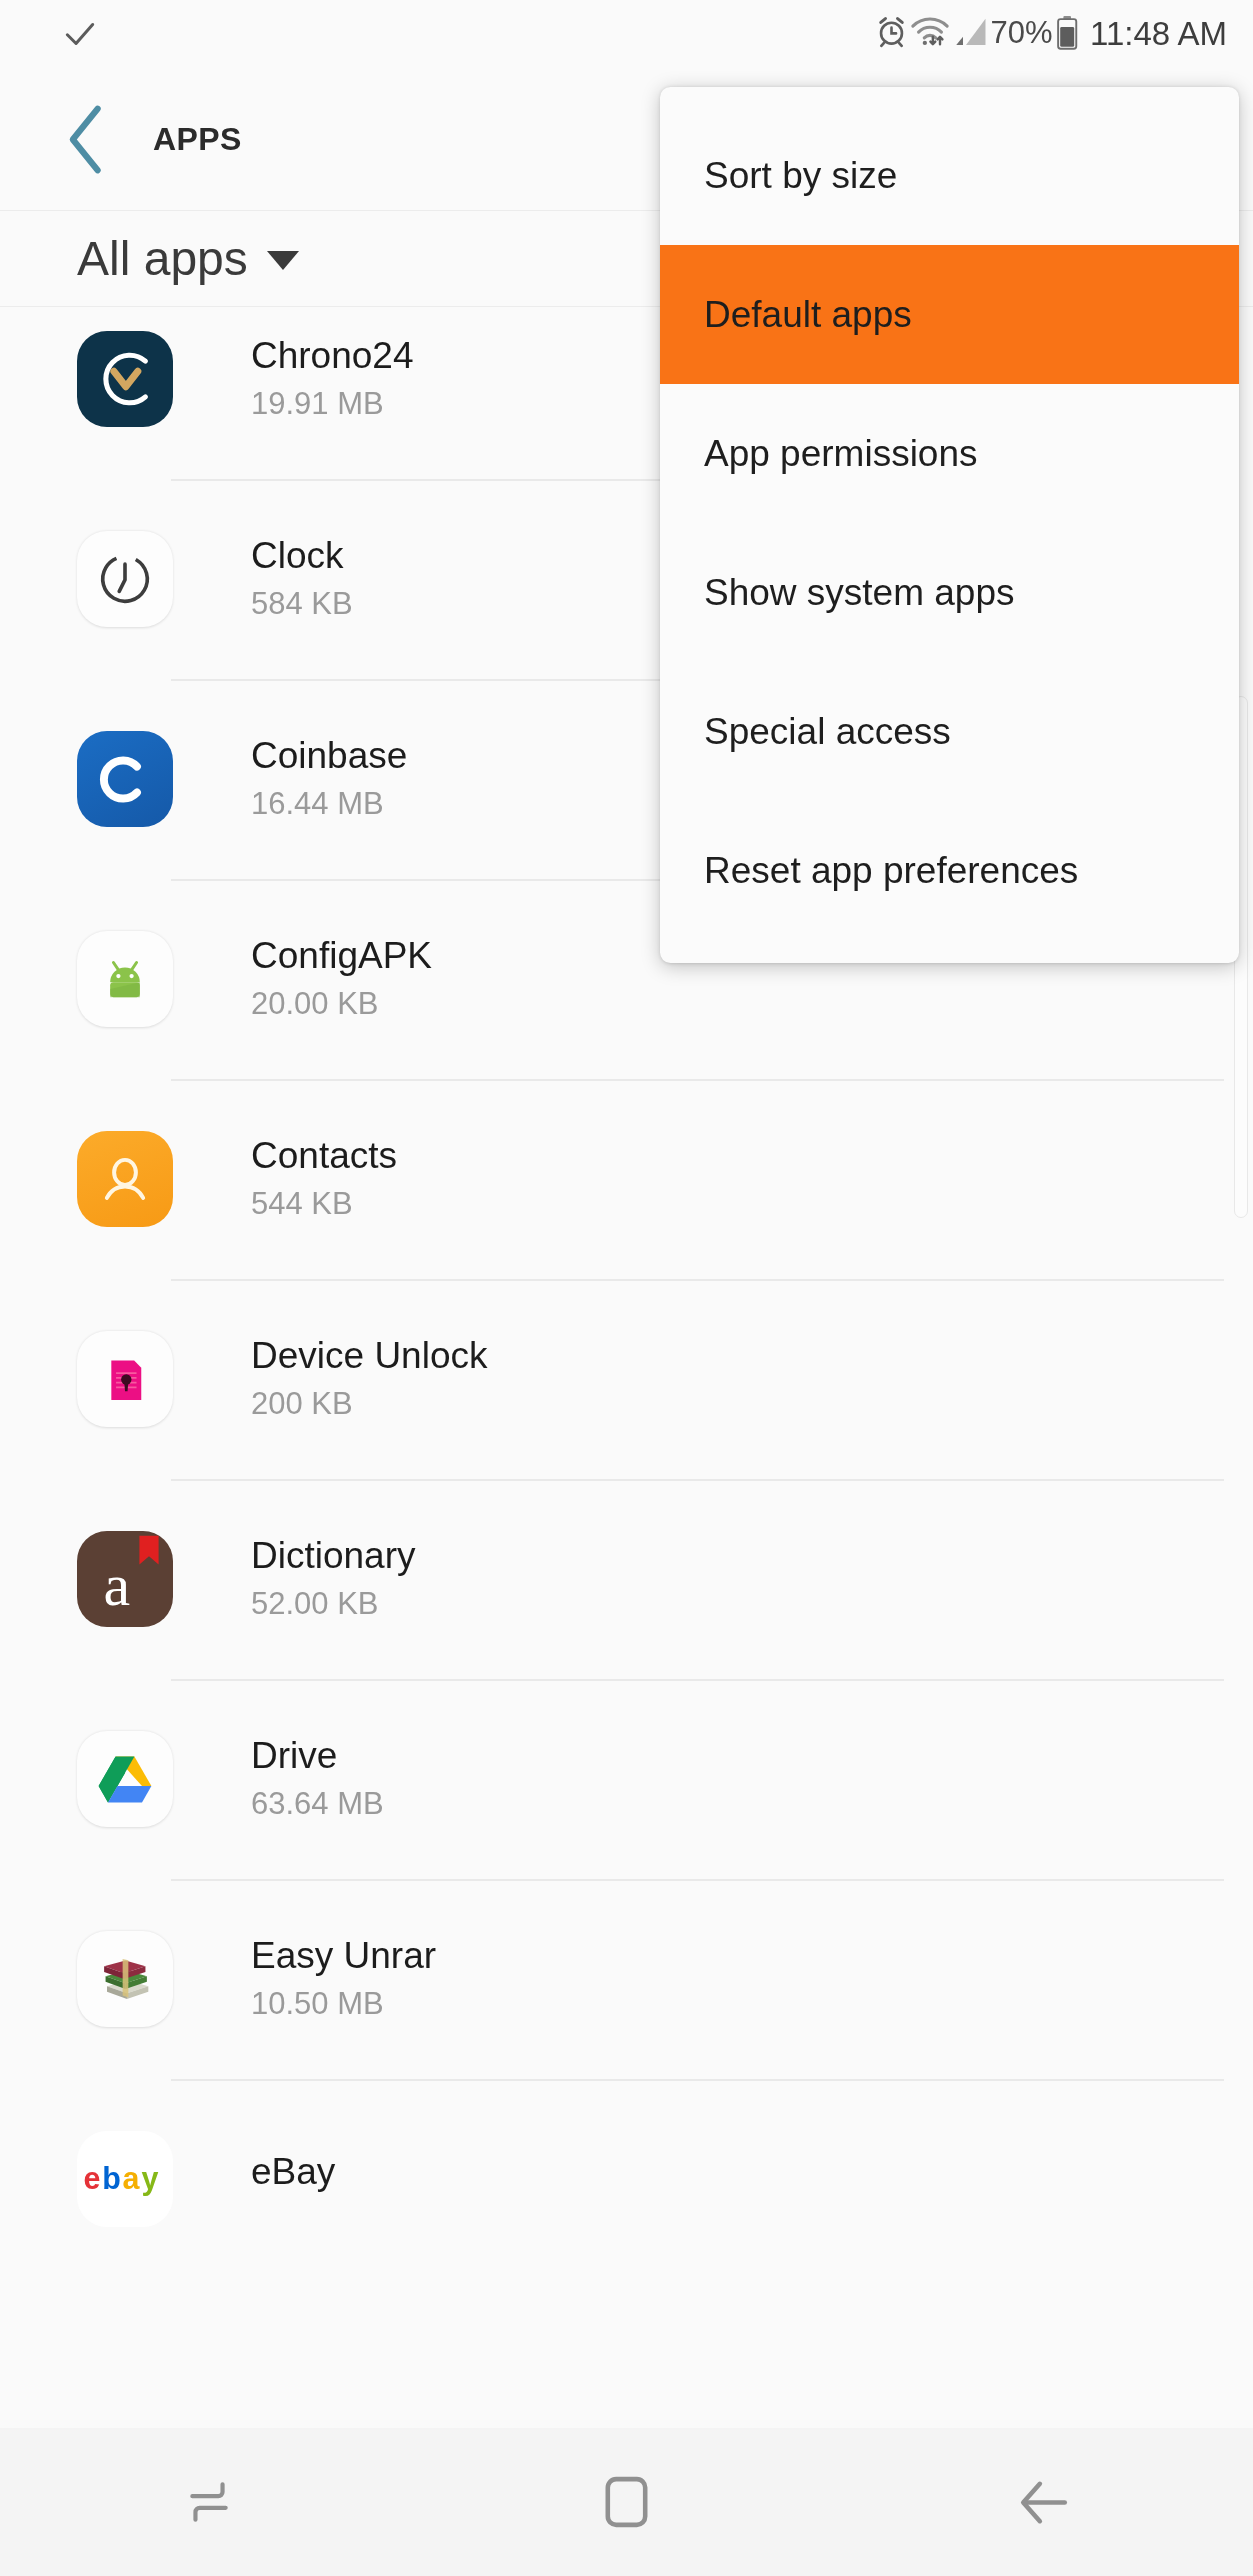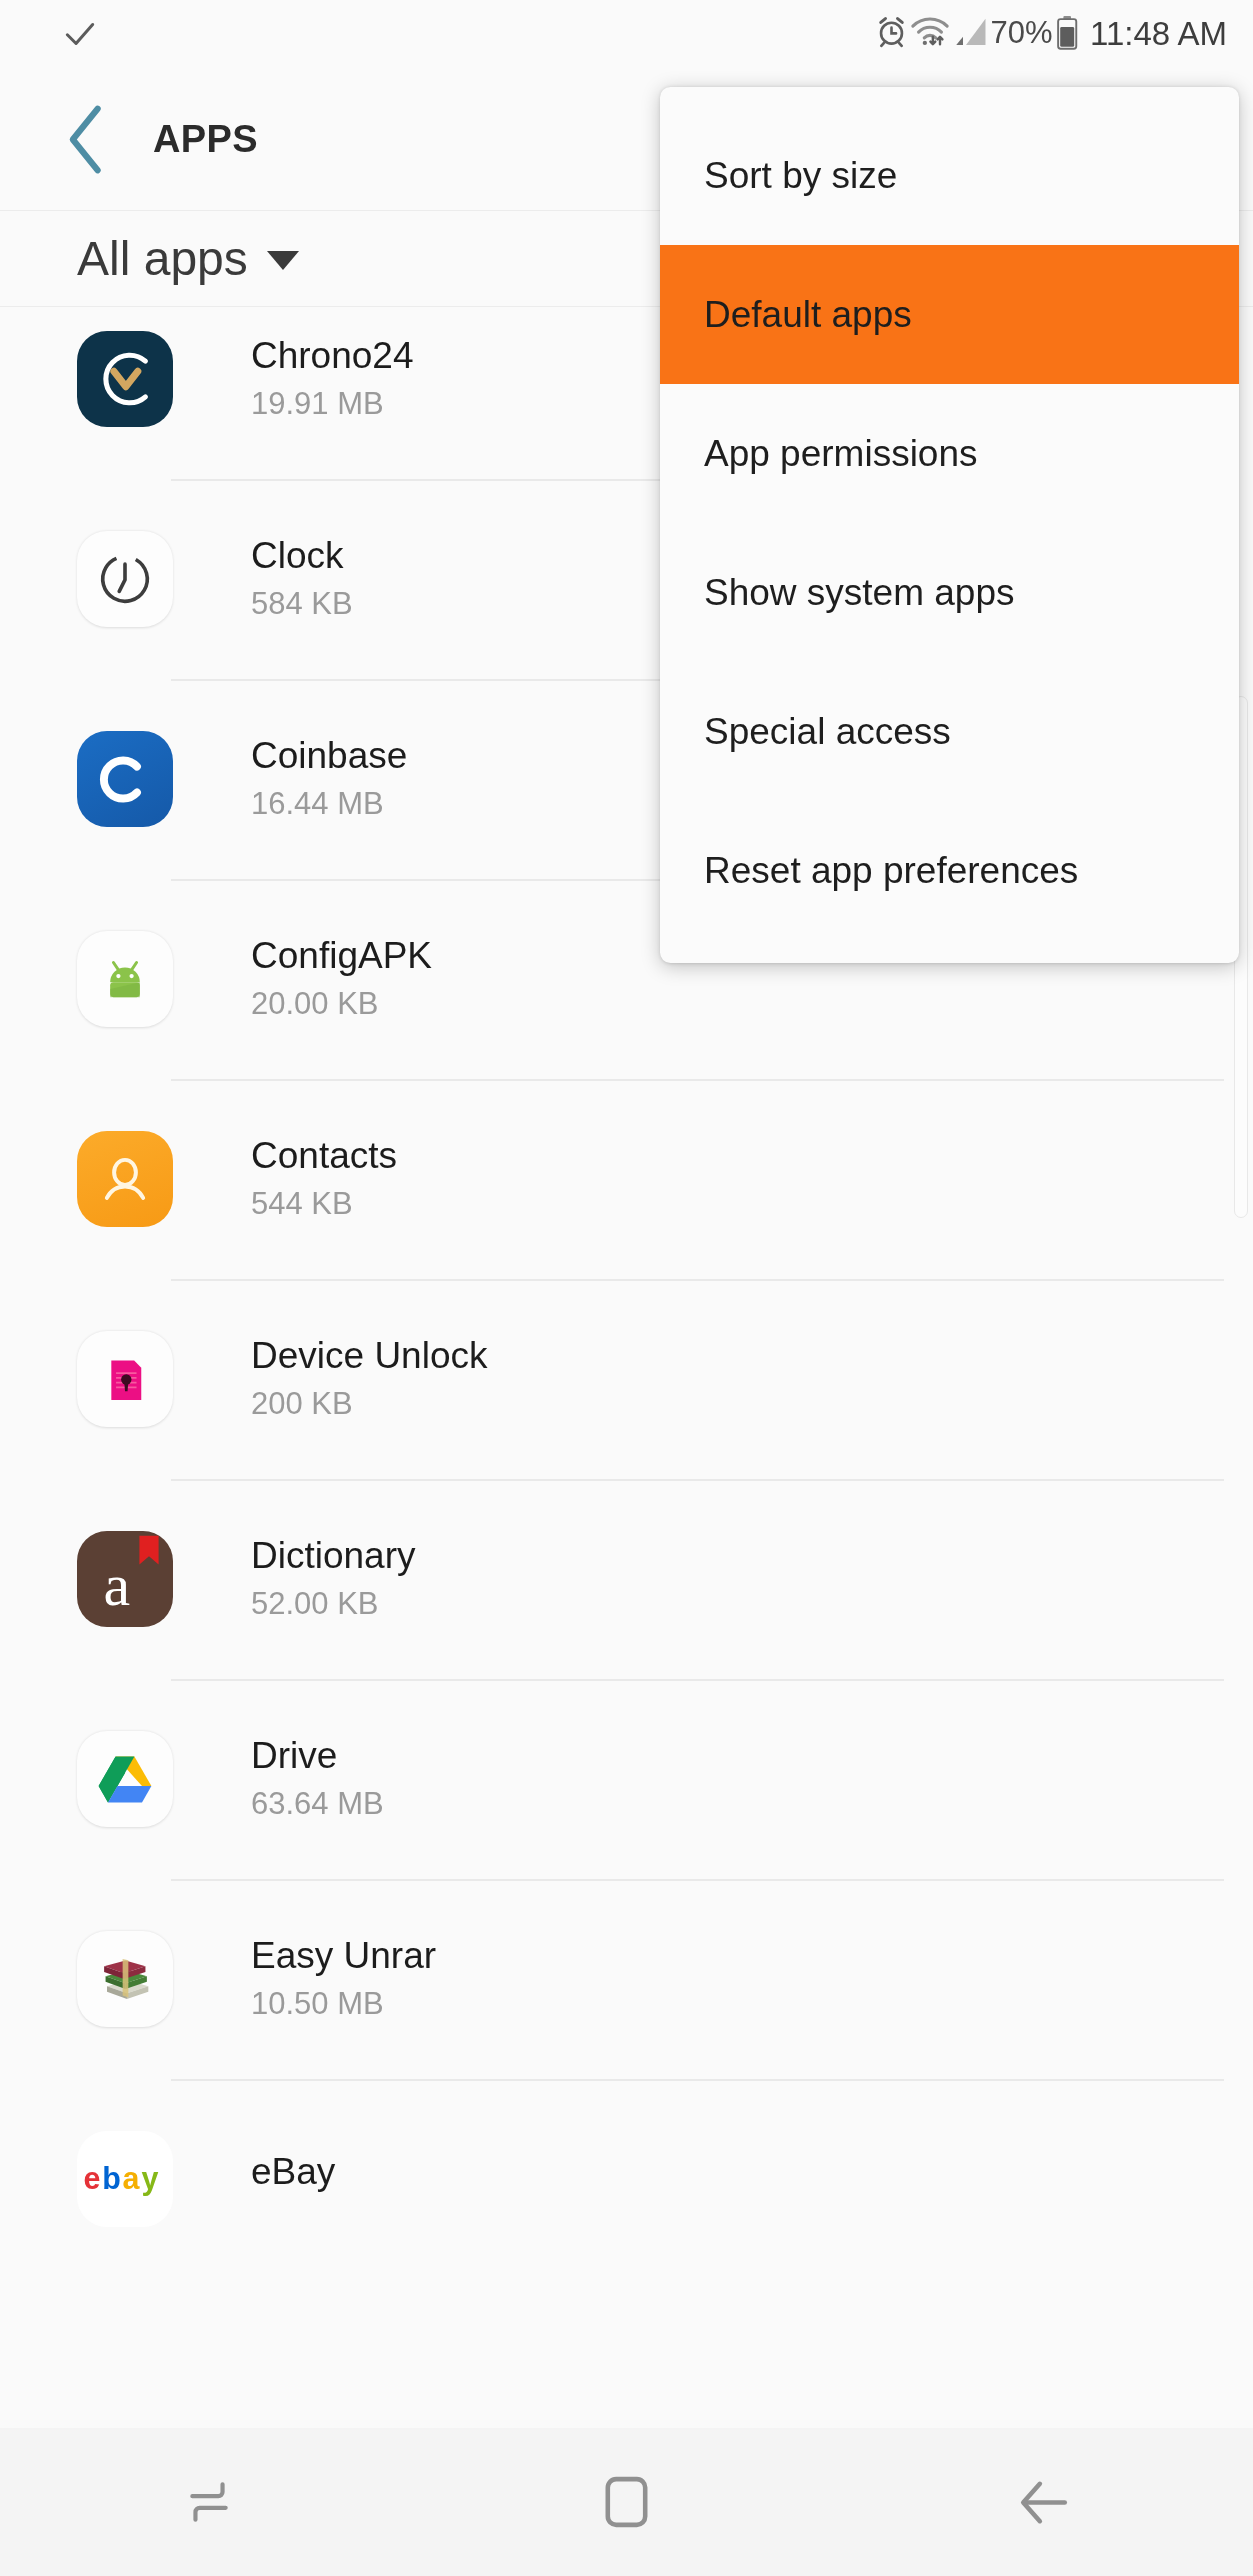--- a/index.html
+++ b/index.html
@@ -33,21 +33,21 @@
   
   .actionbar{
     position:absolute; left:0; top:68px; width:1253px; height:142px;
     background:#fafafa; display:flex; align-items:center;
   }
   .back-btn{
     width:104px; height:104px; margin-left:35px;
     display:flex; align-items:center; justify-content:center; cursor:pointer;
   }
   .ab-title{
-    font-size:38px; font-weight:bold; color:#2b2b2b;
+    font-size:32px; font-weight:bold; color:#2b2b2b;
     letter-spacing:0.4px; margin-left:14px;
   }
 
   
   .filterbar{
     position:absolute; left:0; top:210px; width:1253px; height:97px;
     background:#fafafa; display:flex; align-items:center;
     border-top:1.7px solid #ececec; border-bottom:1.7px solid #ececec;
   }
   .filter-chip{

